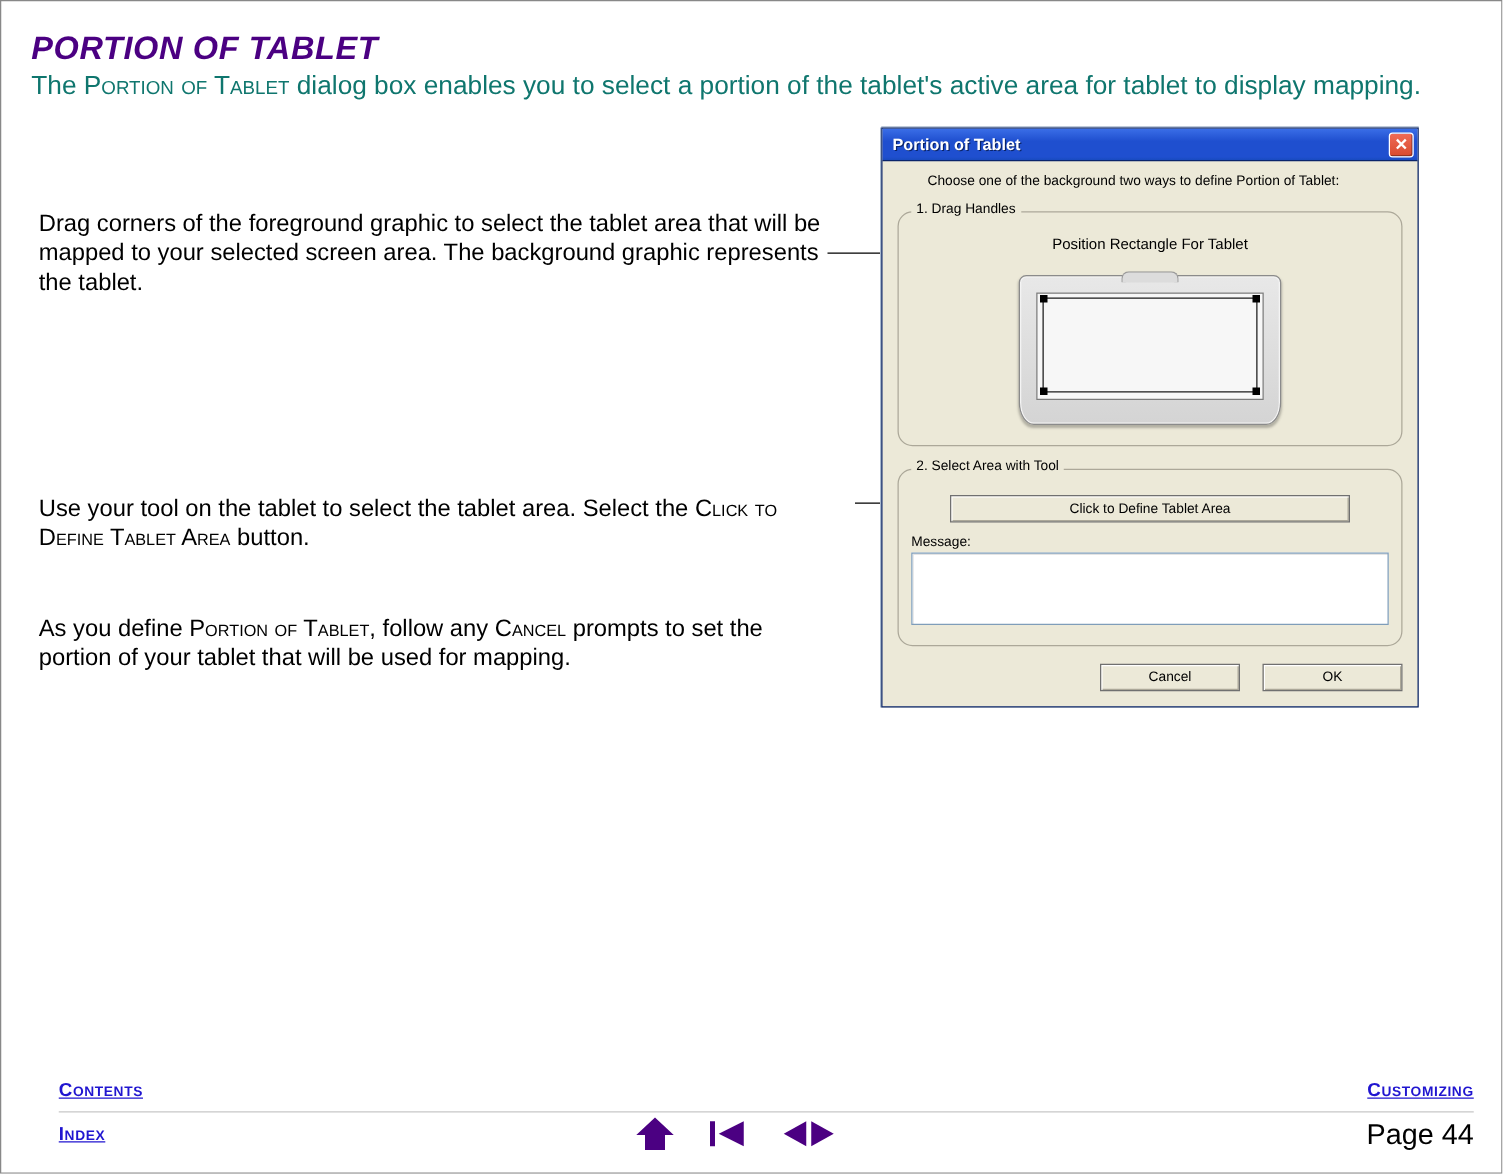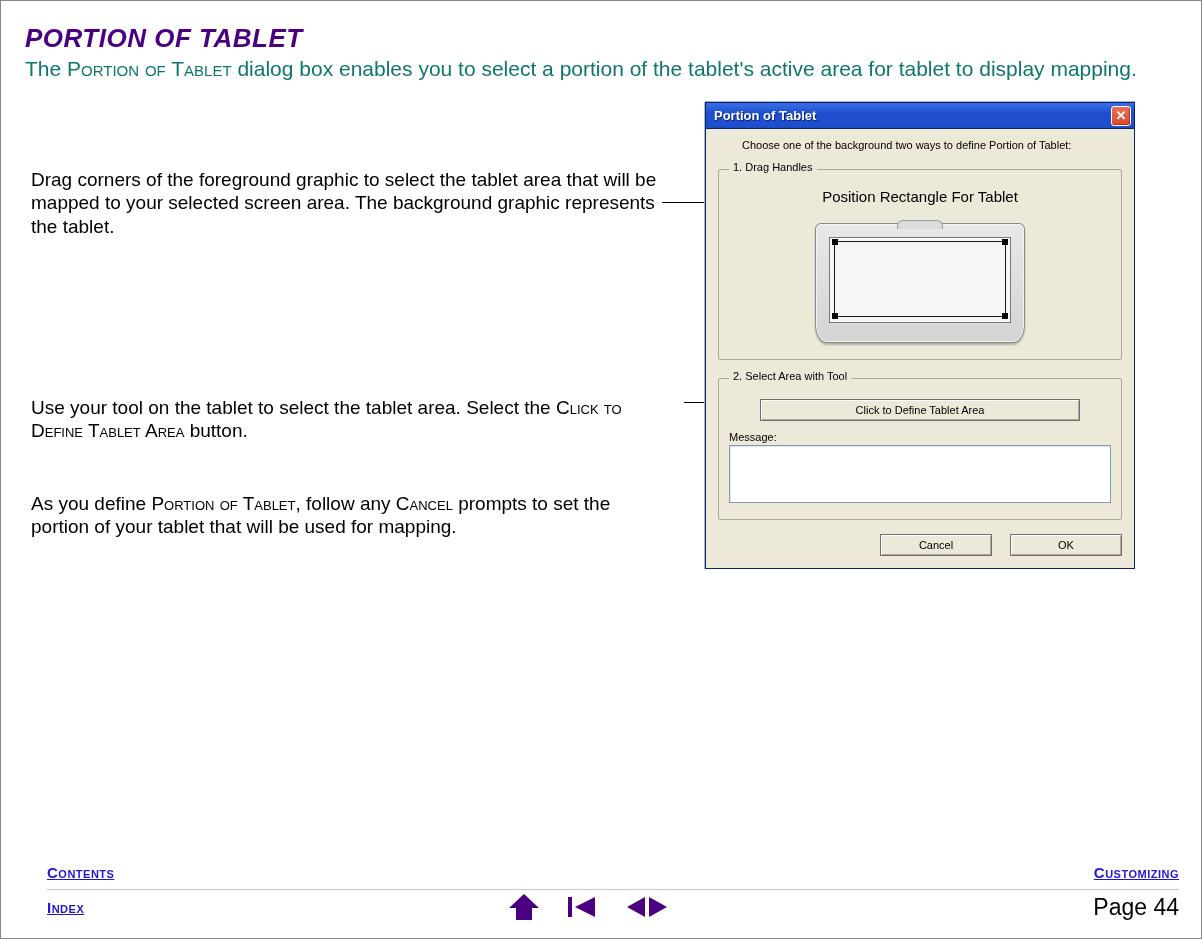--- a/index.html
+++ b/index.html
@@ -74,32 +74,32 @@
     color: #fff;
     display:flex;align-items:center;justify-content:center;
     font-weight:bold; font-size:13px;
     box-shadow: inset -1px -1px 0 rgba(0,0,0,.3);
     cursor: pointer;
   }
   .dlg-body { padding: 10px 12px 12px 12px; }
   .dlg-instr { font-size: 11px; margin-bottom: 10px; padding-left: 24px; }
   .group {
     border: 1px solid #aca899;
-    border-radius: 2px;
+    border-radius: 12px;
     margin-top: 18px;
     padding: 18px 10px 16px 10px;
     position: relative;
     background: #ece9d8;
   }
   .group .legend {
     position: absolute; top: -9px; left: 10px;
     background: #ece9d8; padding: 0 4px;
     font-size: 11px;
   }
-  .group1-inner { text-align: center; font-size: 15px; }
+  .group1-inner { text-align: center; font-size: 12px; }
   .tablet-area {
     margin: 8px auto 0 auto;
     width: 238px; height: 130px;
     position: relative;
   }
   .tablet-outer {
     position:absolute; left:14px; top:10px; right:14px; bottom:0;
     background: linear-gradient(#e8e8e8,#d4d4d4);
     border: 1px solid #8b8b8b;
     border-radius: 6px 6px 12px 12px / 6px 6px 18px 18px;

